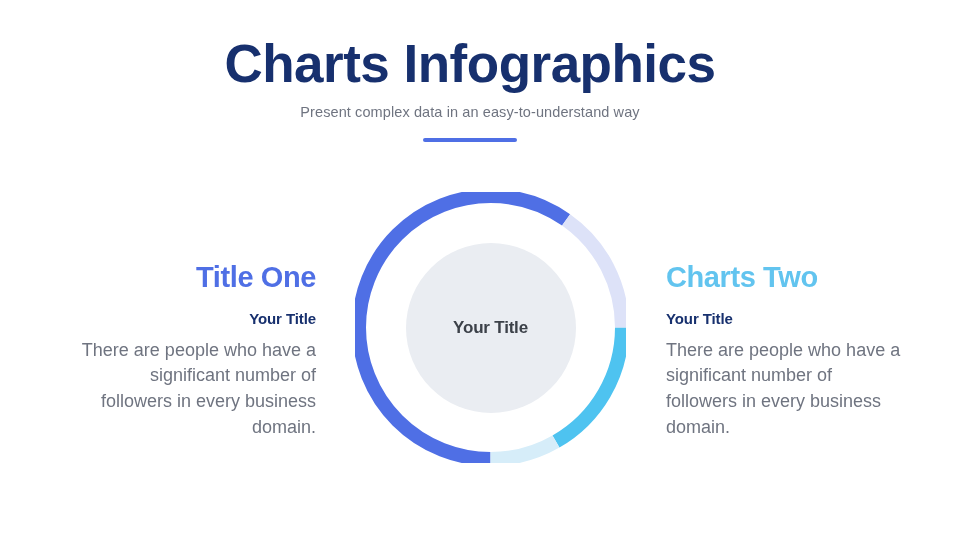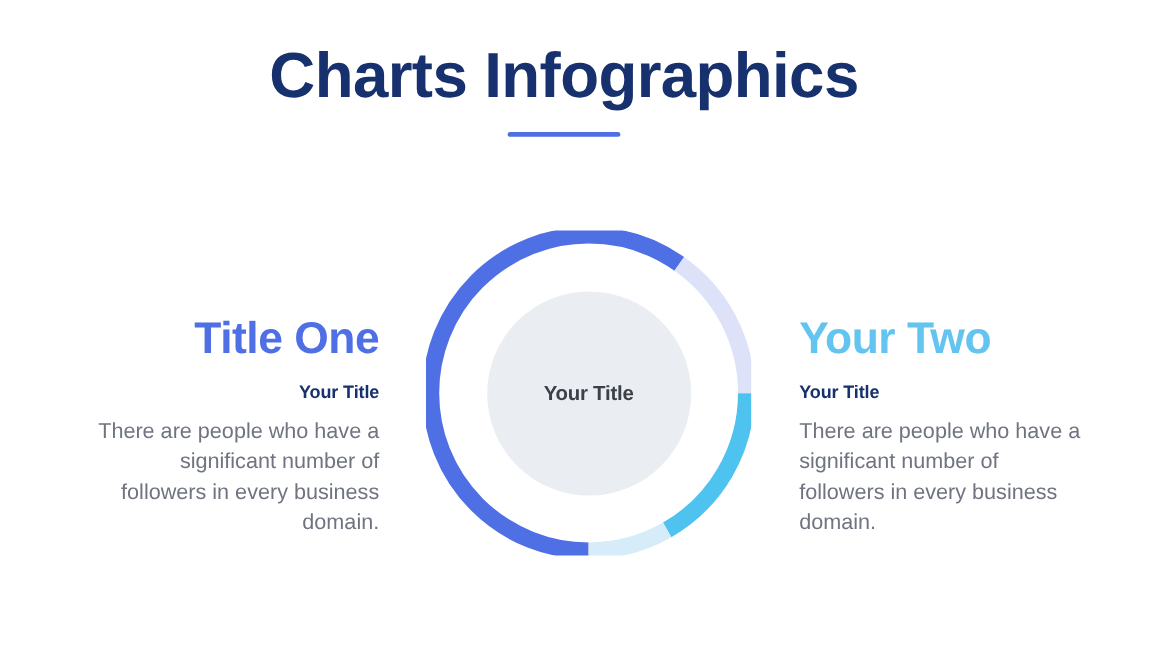--- a/index.html
+++ b/index.html
@@ -99,21 +99,21 @@
   .side-left {
     left: 76px;
     text-align: right;
   }
   .side-right {
     left: 666px;
     text-align: left;
   }
   .side-heading {
     margin: 0;
-    font-size: 37px;
+    font-size: 29px;
     font-weight: bold;
     line-height: 1.1;
     letter-spacing: -0.4px;
   }
   .side-subheading {
     margin: 0;
     padding-top: 16px;
     font-size: 15px;
     font-weight: bold;
     color: #17306e;
@@ -125,20 +125,21 @@
     font-size: 18px;
     line-height: 1.42;
     color: #6f7480;
   }
 </style>
 </head>
 <body>
 
 <div class="slide-header">
   <h1 class="slide-title" style="color: rgb(23, 48, 110);">Charts Infographics</h1>
+  <p class="slide-subtitle">Present complex data in an easy-to-understand way</p>
   <div class="accent-bar" style="background: rgb(79, 111, 229);"></div>
 </div>
 
 <div class="side-block side-left">
   <h2 class="side-heading" style="color: rgb(79, 111, 229);">Title One</h2>
   <h3 class="side-subheading">Your Title</h3>
   <p class="side-body">There are people who have a significant number of followers in every business domain.</p>
 </div>
 
 <div class="chart-wrap">
@@ -149,16 +150,16 @@
       <circle class="donut-seg" cx="135.5" cy="135.5" r="131.5" fill="none" stroke-width="14" stroke="#4ec3f0" stroke-dasharray="137.7064779823526 688.5323899117631" stroke-dashoffset="-619.6791509205867" transform="rotate(90 135.5 135.5)"></circle>
       <circle class="donut-seg" cx="135.5" cy="135.5" r="131.5" fill="none" stroke-width="14" stroke="#d6edf9" stroke-dasharray="68.8532389911763 757.3856289029393" stroke-dashoffset="-757.3856289029393" transform="rotate(90 135.5 135.5)"></circle>
     </g>
   </svg>
   <div class="donut-center" style="background: rgb(234, 237, 242);">
     <div class="center-label">Your Title</div>
   </div>
 </div>
 
 <div class="side-block side-right">
-  <h2 class="side-heading" style="color: rgb(98, 196, 239);">Your Two</h2>
+  <h2 class="side-heading" style="color: rgb(98, 196, 239);">Charts Two</h2>
   <h3 class="side-subheading">Your Title</h3>
   <p class="side-body">There are people who have a significant number of followers in every business domain.</p>
 </div>
 
 </body></html>

